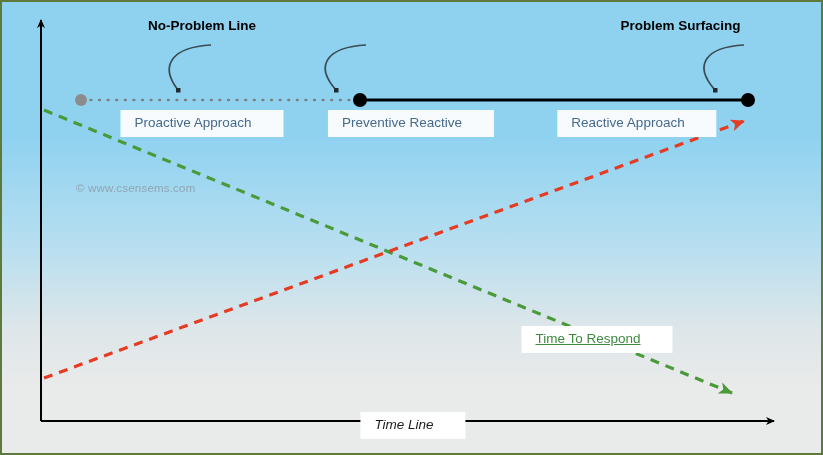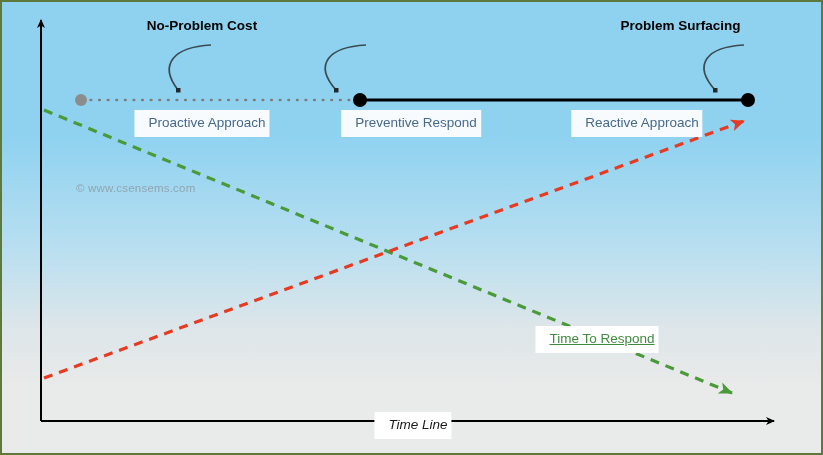--- a/index.html
+++ b/index.html
@@ -32,21 +32,21 @@
   .zone-title{
     color:#000000;
     font-size:13.5px;
     font-weight:bold;
     transform:translateX(-50%);
   }
   .boxlbl{
     background:#f7fbfd;
     color:#46698c;
     font-size:13.5px;
-    padding:6px 4px 7px 14px;
+    padding:6px 32px 7px 14px;
     transform:translateX(-50%);
     text-align:center;
   }
   .boxlbl.red{color:#e03020;background:#ffffff;}
   .boxlbl.green{color:#3f8a3f;background:#ffffff;}
   .boxlbl.axis{color:#1a1a1a;background:#ffffff;}
   #watermark{
     position:absolute;
     color:#8fa3ae;
     font-size:11.5px;
@@ -94,25 +94,25 @@
       <path d="M364,43 C327,45 311,62 334,88"></path>
       <path d="M742,43 C705,45 690,62 713,88"></path>
     </g>
     <g fill="#20292e">
       <rect x="174" y="86" width="4.5" height="4.5"></rect>
       <rect x="332" y="86" width="4.5" height="4.5"></rect>
       <rect x="711" y="86" width="4.5" height="4.5"></rect>
     </g>
   </svg>
 
-  <div class="lbl zone-title" style="left:200px;top:17px;">No-Problem Cost</div>
+  <div class="lbl zone-title" style="left:200px;top:17px;">No-Problem Line</div>
   <div class="lbl zone-title" style="left:668px;top:17px;padding-left:21px;">Problem Surfacing</div>
 
   <div class="lbl boxlbl" style="left:200px;top:108px;">Proactive Approach</div>
-  <div class="lbl boxlbl" style="left:409px;top:108px;">Preventive Respond</div>
+  <div class="lbl boxlbl" style="left:409px;top:108px;">Preventive Reactive</div>
   <div class="lbl boxlbl" style="left:635px;top:108px;">Reactive Approach</div>
 
   <div class="lbl boxlbl green" style="left:595px;top:324px;text-decoration:underline;">Time To Respond</div>
 
   <div class="lbl boxlbl axis" style="left:411px;top:410px;font-style:italic;">Time Line</div>
 
   <div id="watermark" style="left:74px;top:180px;">© www.csensems.com</div>
 
 </div>
 

